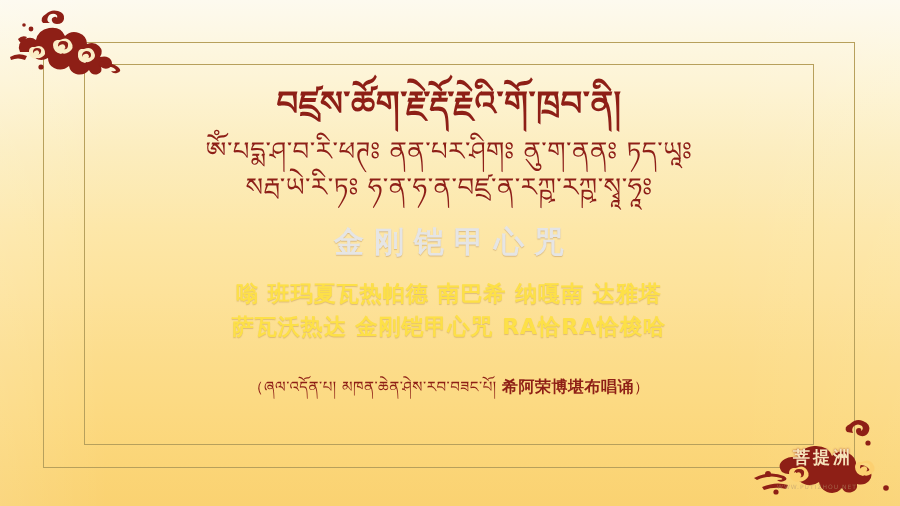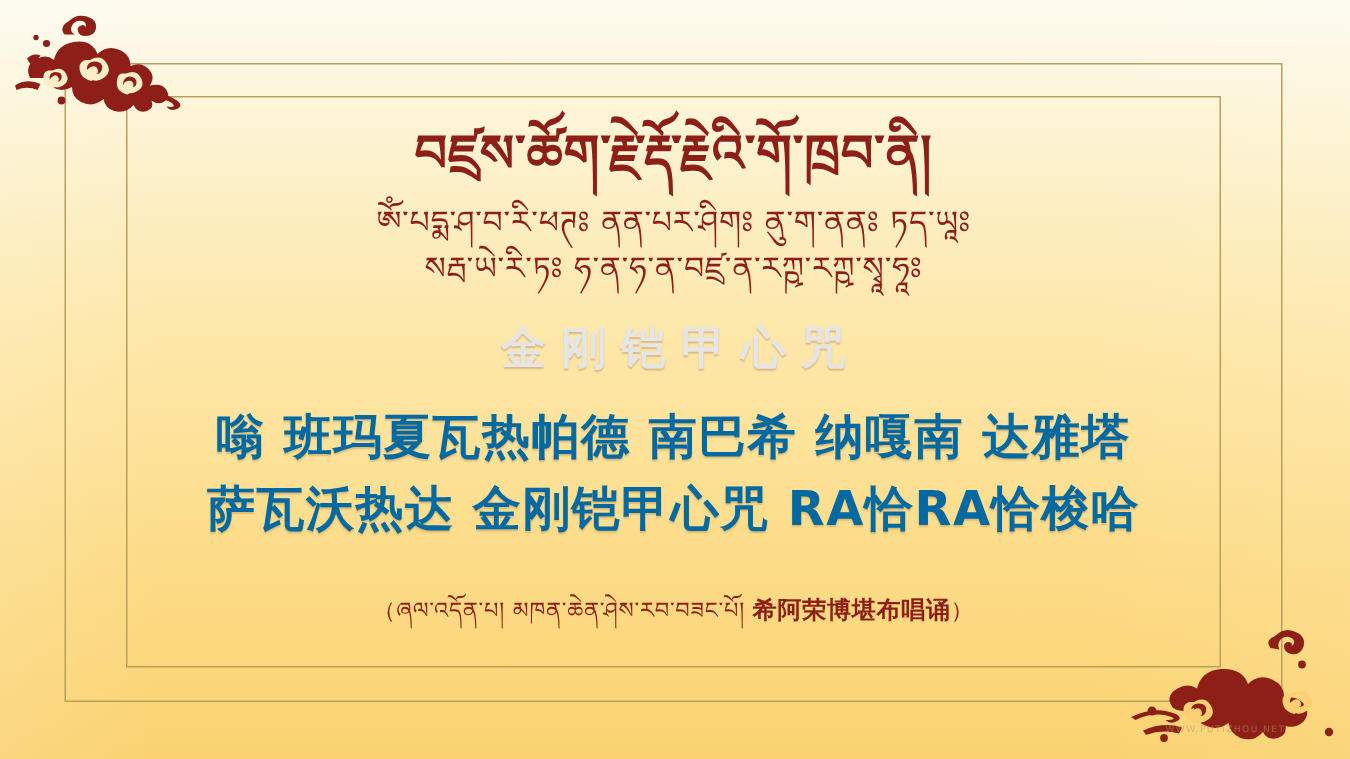--- a/index.html
+++ b/index.html
@@ -92,40 +92,40 @@
   }
 
   .tib-title {
     font-size: 34px;
     font-weight: bold;
     letter-spacing: 0.5px;
     margin-bottom: 18px;
   }
 
   .tib-line {
-    font-size: 21px;
+    font-size: 26px;
     margin-bottom: 10px;
     letter-spacing: 0.5px;
   }
 
   .cn-title {
     color: #e5e5e5;
     font-size: 30px;
     font-weight: bold;
     letter-spacing: 10px;
     text-indent: 10px;
     margin-top: 12px;
     margin-bottom: 14px;
     text-shadow: 0 1px 1px rgba(120,60,20,0.25);
     white-space: nowrap;
   }
 
   .cn-mantra {
-    color: #0369a1;
-    font-size: 32px;
+    color: #fde047;
+    font-size: 22px;
     font-weight: bold;
     letter-spacing: 1px;
     line-height: 1.5;
     white-space: nowrap;
     text-shadow: 0 1px 1px rgba(120,60,20,0.22);
   }
 
   .credit {
     margin-top: 27px;
     color: #8e1f16;
@@ -269,20 +269,21 @@
       <path d="M116 46 q7 -4 11 2 q4 6 -2 10 q-6 4 -10 -1 q-3 -4 1 -6 q4 -2 5 1 q1 3 -1 3 q3 1 4 -3 q1 -5 -5 -5 q-5 0 -5 5 q0 5 6 6 l-3 2 q-8 -2 -8 -9 q0 -4 4 -5 z" fill="#fcd071"></path>
 
       <path d="M8 62 q16 -8 30 -2 q5 3 0 5 q-4 2 -7 -1 q8 0 4 -2 q-11 -4 -24 2 z"></path>
       <path d="M16 71 q14 -6 26 -2 l-2 4 q-11 -3 -22 1 z"></path>
       <circle cx="22" cy="58" r="3"></circle>
       <circle cx="30" cy="76" r="2.6"></circle>
       <circle cx="140" cy="72" r="2.8"></circle>
     </g>
   </svg>
 
+  <div class="logo-mark">菩提洲</div>
   <div class="logo-sub">WWW.PUTIZHOU.NET</div>
 
   <div class="content">
 
     <div class="tib tib-title">བཛྲས་ཚོག་རྗེ་རྡོ་རྗེའི་གོ་ཁྲབ་ནི།</div>
 
     <div class="tib tib-line">ཨོཾ་པདྨ་ཤ་བ་རི་ཕཊཿ  ནན་པར་ཤིགཿ  ནུ་ག་ནནཿ ཏད་ཡཱཿ</div>
 
     <div class="tib tib-line">སརྦ་ཡེ་རི་ཏཿ  ཧ་ན་ཧ་ན་བཛྲ་ན་རཀྵ་རཀྵ་སྭཱ་ཧཱཿ</div>
 

